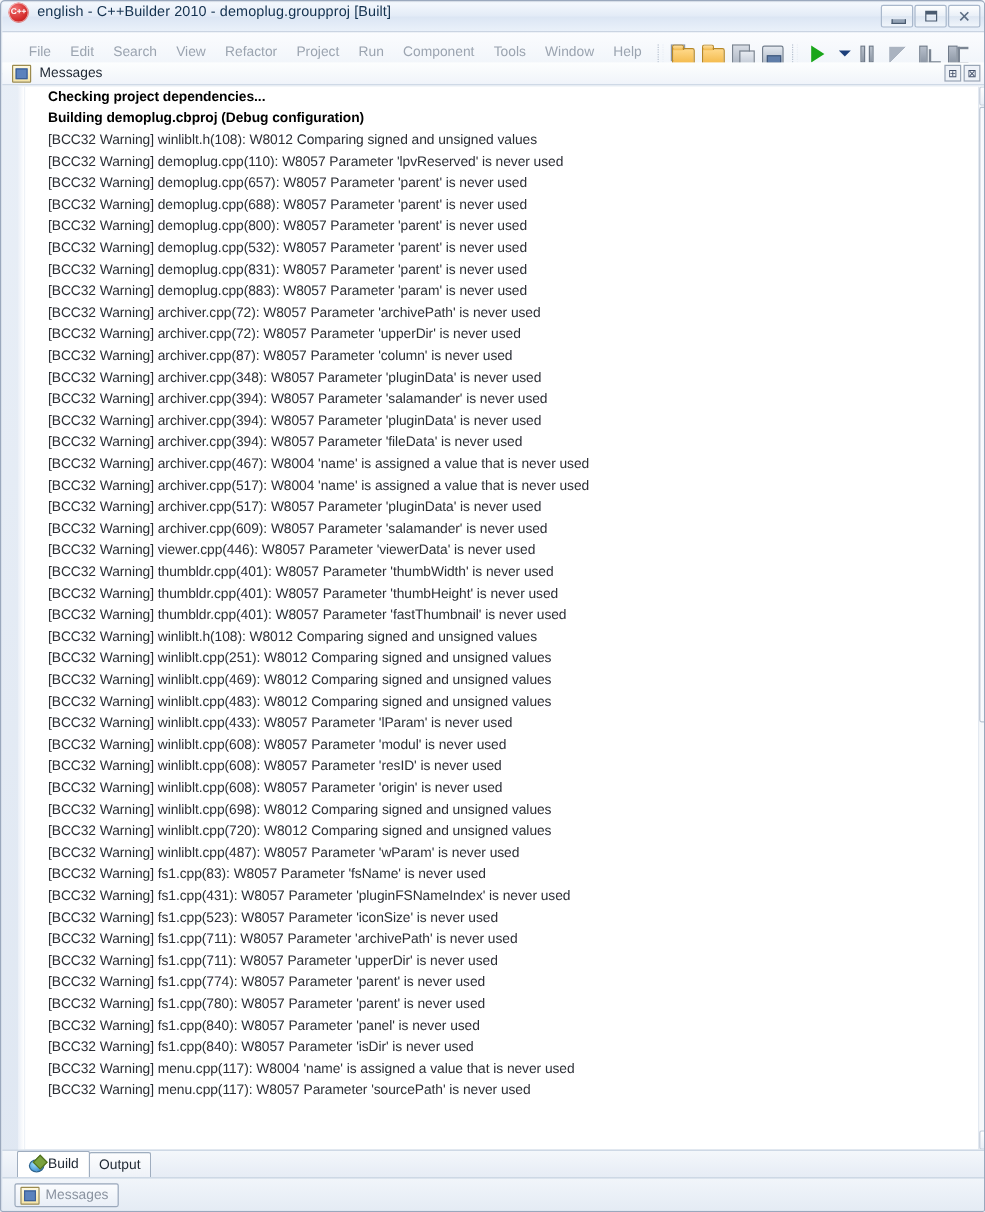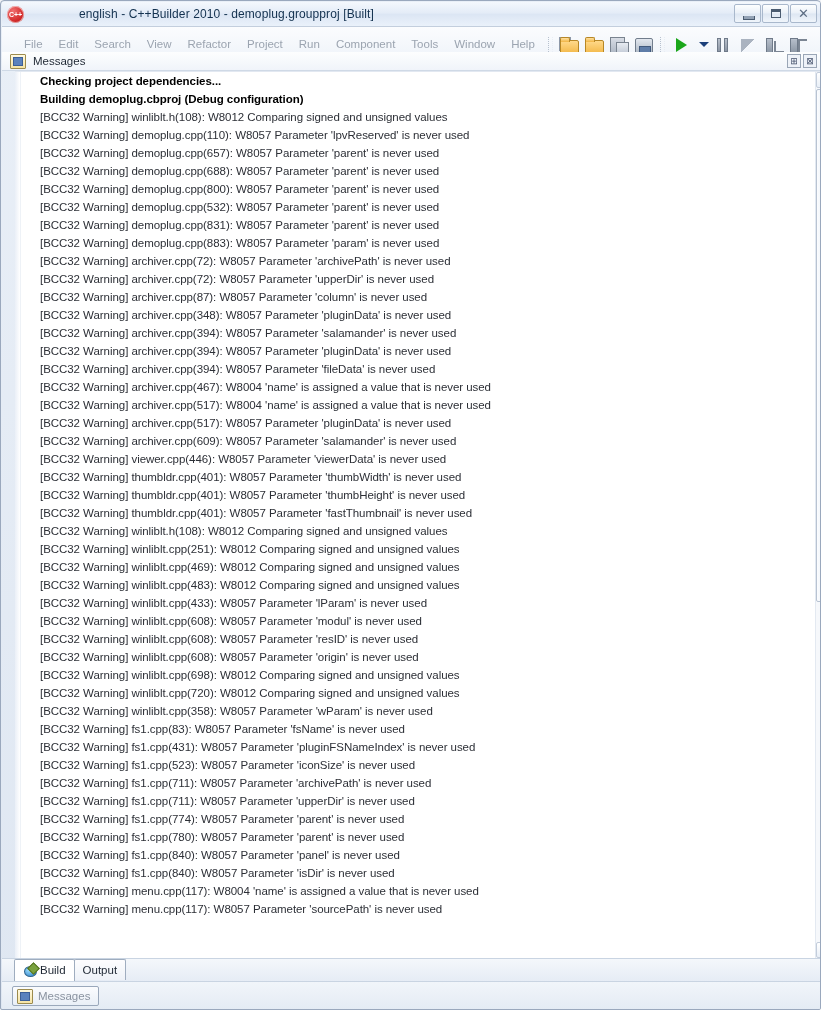--- a/index.html
+++ b/index.html
@@ -37,22 +37,21 @@
   
   .titlebar {
     position: absolute;
     left: 1px; top: 1px;
     width: 819px;
     height: 25px;
     box-sizing: border-box;
     background: linear-gradient(to bottom, #f4f8fd 0%, #e4ecf7 45%, #dce6f4 52%, #eaf1fa 100%);
     border-bottom: 1px solid #c3cedd;
     display: flex;
-    align-items: center;
-    gap: 48px;
+    align-items: flex-start;
   }
   .app-icon {
     width: 17px; height: 17px;
     margin-left: 5px; margin-right: 7px;
     border-radius: 50%;
     background: radial-gradient(circle at 35% 30%, #f07070 0%, #d42c2c 60%, #a81414 100%);
     box-shadow: inset 0 0 0 1px #ffffff88;
     position: relative;
     flex: 0 0 auto;
   }
@@ -447,21 +446,21 @@
   .tabstrip {
     position: absolute;
     left: 1px;
     top: 957px;
     width: 819px;
     height: 23px;
     box-sizing: border-box;
     background: linear-gradient(to bottom, #f4f7fb, #e6ecf5);
     border-top: 1px solid #c9d4e2;
     display: flex;
-    align-items: flex-start;
+    align-items: center;
     padding-left: 12px;
   }
   .tab {
     height: 21px;
     line-height: 20px;
     font-size: 11.5px;
     color: #1e2733;
     padding: 0 8px;
     box-sizing: border-box;
     border: 1px solid #9fadbf;
@@ -663,21 +662,21 @@
           <div class="msg-line">[BCC32 Warning] winliblt.h(108): W8012 Comparing signed and unsigned values</div>
           <div class="msg-line">[BCC32 Warning] winliblt.cpp(251): W8012 Comparing signed and unsigned values</div>
           <div class="msg-line">[BCC32 Warning] winliblt.cpp(469): W8012 Comparing signed and unsigned values</div>
           <div class="msg-line">[BCC32 Warning] winliblt.cpp(483): W8012 Comparing signed and unsigned values</div>
           <div class="msg-line">[BCC32 Warning] winliblt.cpp(433): W8057 Parameter 'lParam' is never used</div>
           <div class="msg-line">[BCC32 Warning] winliblt.cpp(608): W8057 Parameter 'modul' is never used</div>
           <div class="msg-line">[BCC32 Warning] winliblt.cpp(608): W8057 Parameter 'resID' is never used</div>
           <div class="msg-line">[BCC32 Warning] winliblt.cpp(608): W8057 Parameter 'origin' is never used</div>
           <div class="msg-line">[BCC32 Warning] winliblt.cpp(698): W8012 Comparing signed and unsigned values</div>
           <div class="msg-line">[BCC32 Warning] winliblt.cpp(720): W8012 Comparing signed and unsigned values</div>
-          <div class="msg-line">[BCC32 Warning] winliblt.cpp(358): W8057 Parameter 'wParam' is never used</div>
+          <div class="msg-line">[BCC32 Warning] winliblt.cpp(487): W8057 Parameter 'wParam' is never used</div>
           <div class="msg-line">[BCC32 Warning] fs1.cpp(83): W8057 Parameter 'fsName' is never used</div>
           <div class="msg-line">[BCC32 Warning] fs1.cpp(431): W8057 Parameter 'pluginFSNameIndex' is never used</div>
           <div class="msg-line">[BCC32 Warning] fs1.cpp(523): W8057 Parameter 'iconSize' is never used</div>
           <div class="msg-line">[BCC32 Warning] fs1.cpp(711): W8057 Parameter 'archivePath' is never used</div>
           <div class="msg-line">[BCC32 Warning] fs1.cpp(711): W8057 Parameter 'upperDir' is never used</div>
           <div class="msg-line">[BCC32 Warning] fs1.cpp(774): W8057 Parameter 'parent' is never used</div>
           <div class="msg-line">[BCC32 Warning] fs1.cpp(780): W8057 Parameter 'parent' is never used</div>
           <div class="msg-line">[BCC32 Warning] fs1.cpp(840): W8057 Parameter 'panel' is never used</div>
           <div class="msg-line">[BCC32 Warning] fs1.cpp(840): W8057 Parameter 'isDir' is never used</div>
           <div class="msg-line">[BCC32 Warning] menu.cpp(117): W8004 'name' is assigned a value that is never used</div>

